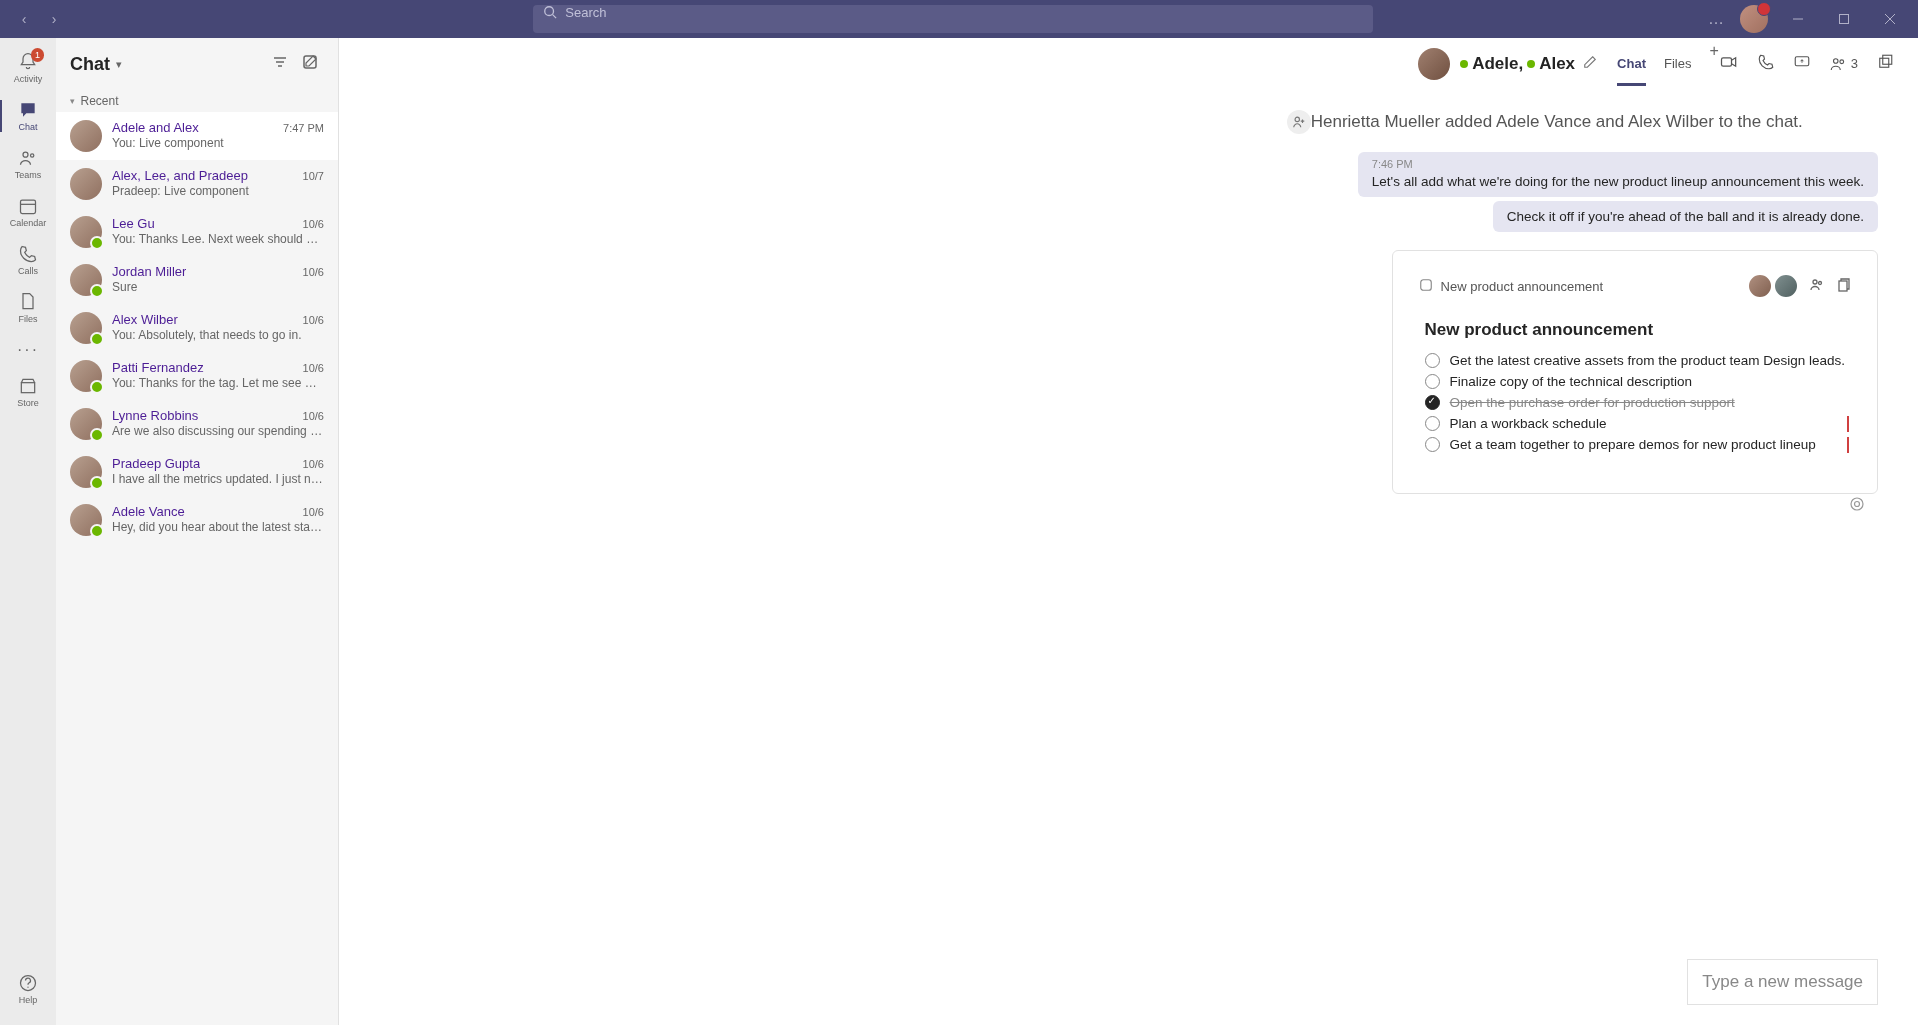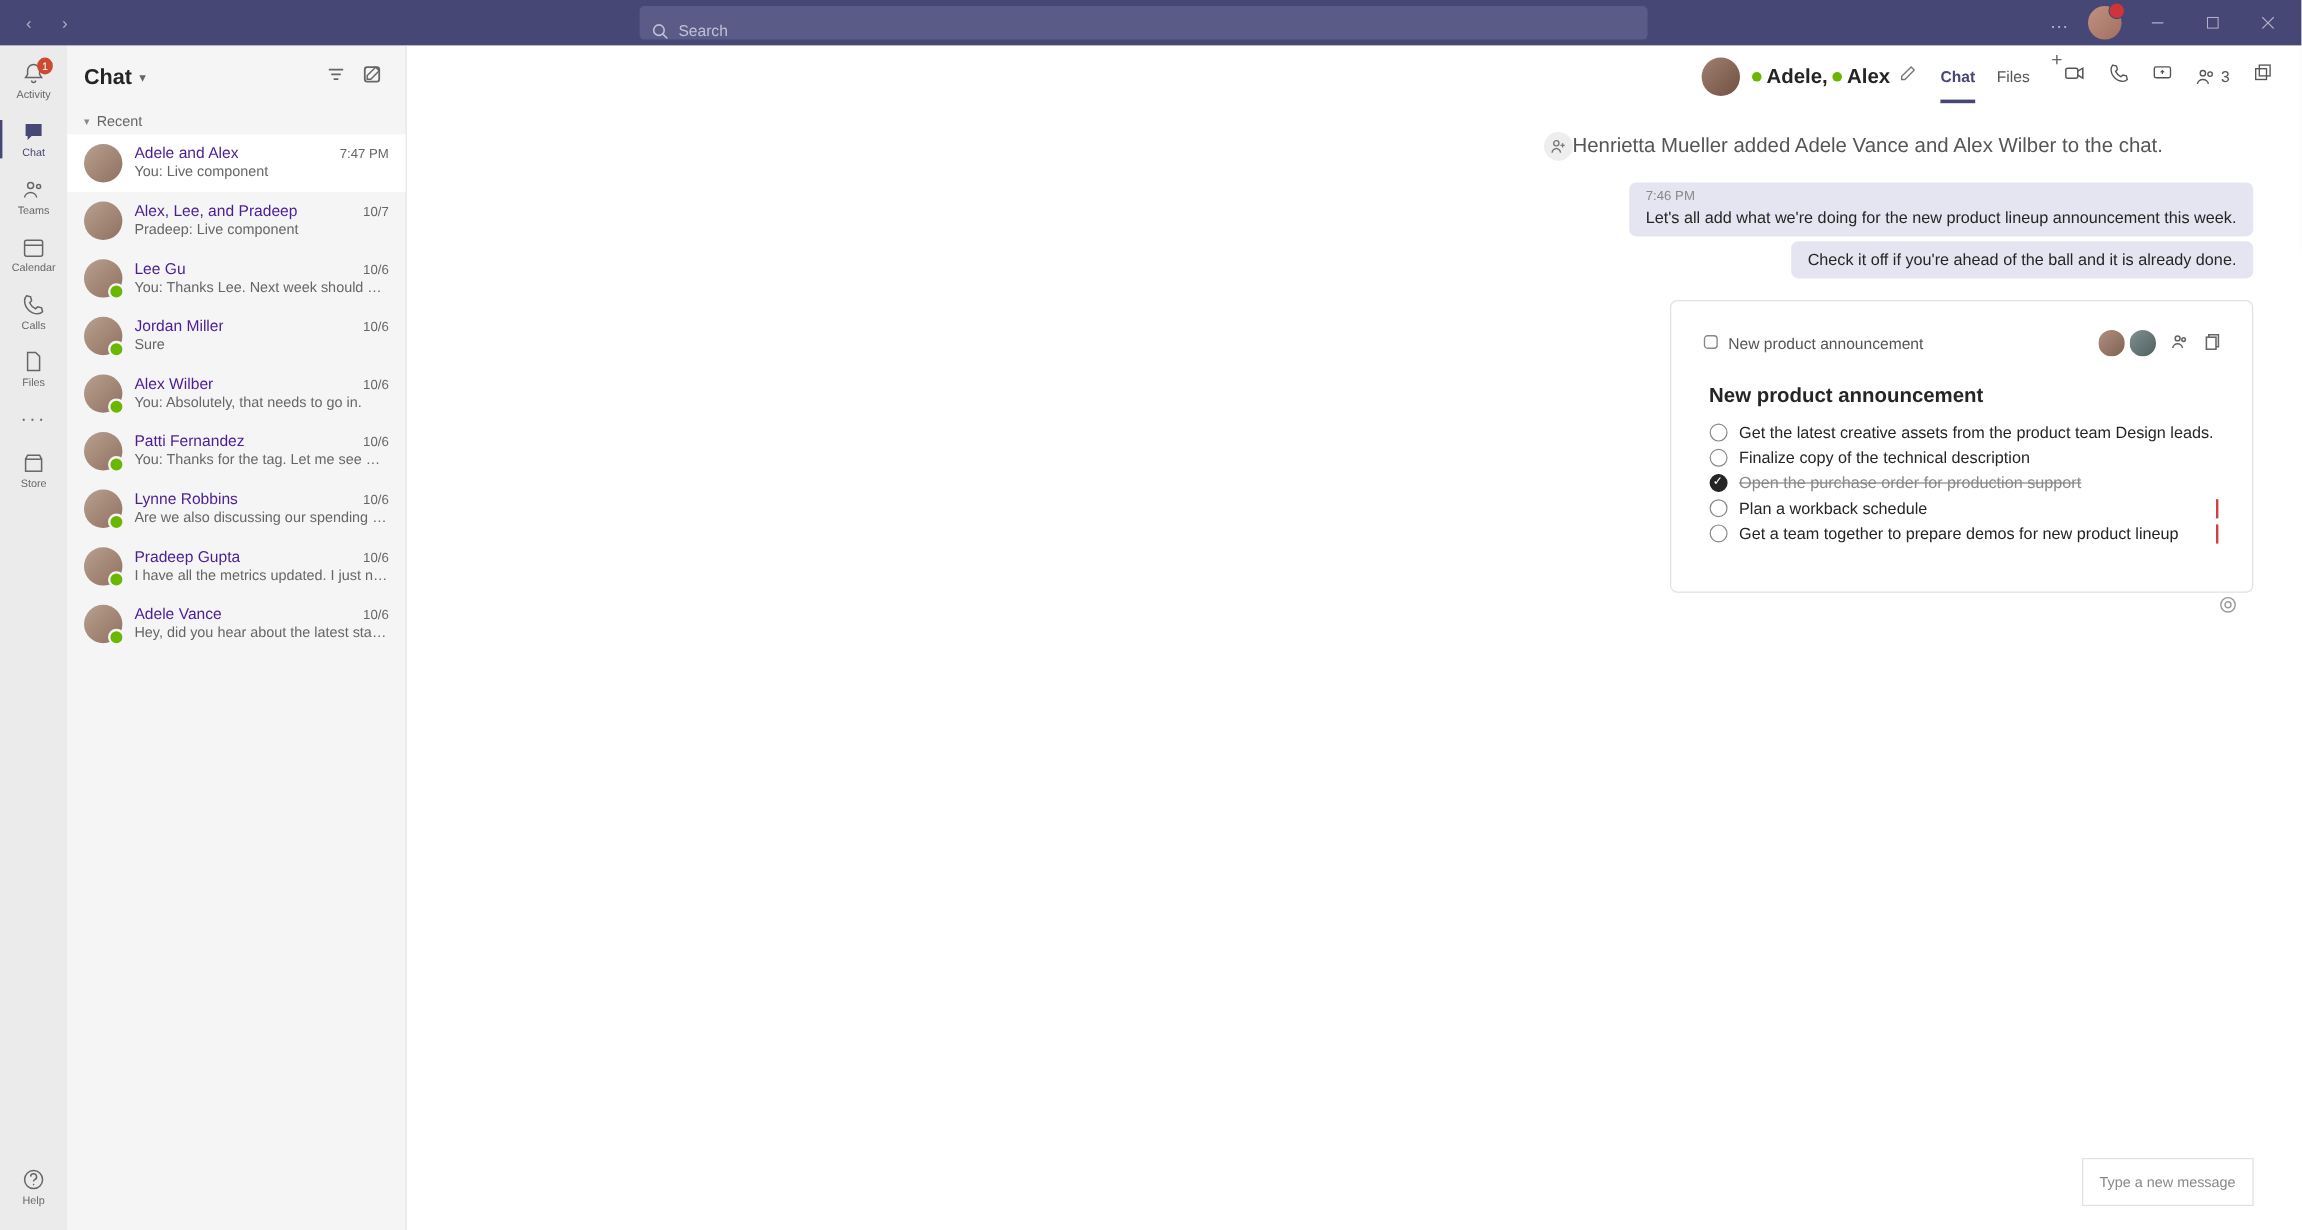--- a/index.html
+++ b/index.html
@@ -2,21 +2,21 @@
 <html><head>
 <meta charset="utf-8">
 <style>
 * { margin: 0; padding: 0; box-sizing: border-box; font-family: 'Segoe UI', Tahoma, sans-serif; }
 body { background: #f5f5f5; height: 1025px; width: 1918px; overflow: hidden; position: relative; }
 
 
 .titlebar { height: 38px; background: #464775; display: flex; align-items: center; padding: 0 12px; }
 .nav-arrows { display: flex; gap: 6px; margin-right: 300px; }
 .nav-arrow { width: 24px; height: 24px; display: flex; align-items: center; justify-content: center; color: #b1b1c8; cursor: pointer; font-size: 14px; }
-.search-box { flex: 0 0 840px; height: 28px; background: #5b5b87; border-radius: 4px; display: flex; align-items: flex-end; padding: 0 10px; color: #c0c0d8; font-size: 13px; margin: 4px auto; }
+.search-box { flex: 0 0 840px; height: 28px; background: #5b5b87; border-radius: 4px; display: flex; align-items: flex-start; padding: 0 10px; color: #c0c0d8; font-size: 13px; margin: 4px auto; }
 .search-box svg { margin-right: 8px; }
 .titlebar-right { margin-left: auto; display: flex; align-items: center; gap: 14px; color: #b1b1c8; }
 .avatar-badge { width: 28px; height: 28px; border-radius: 50%; background: linear-gradient(135deg,#c19080,#a07060); position: relative; }
 .avatar-badge::after { content:''; position:absolute; right:-3px; top:-3px; width:12px; height:12px; background:#d13438; border-radius:50%; border:1px solid #464775; }
 .win-btn { width: 32px; height: 32px; display:flex; align-items:center; justify-content:center; cursor:pointer; }
 
 
 .app-rail { position: absolute; left: 0; top: 38px; width: 56px; bottom: 0; background: #ebebeb; display: flex; flex-direction: column; align-items: center; padding-top: 6px; }
 .rail-item { width: 56px; height: 48px; display: flex; flex-direction: column; align-items: center; justify-content: center; cursor: pointer; color: #666; font-size: 9px; position: relative; }
 .rail-item.active { color: #464775; }
@@ -82,21 +82,21 @@
 .task-check { width:15px; height:15px; border:1.5px solid #888; border-radius:50%; flex-shrink:0; cursor:pointer; }
 .task-check.checked { background:#252525; border-color:#252525; position:relative; }
 .task-check.checked::after { content:'✓'; color:#fff; font-size:10px; position:absolute; left:2px; top:-1px; }
 .task-text.done { text-decoration:line-through; color:#888; }
 .caret1 { position:absolute; right:-4px; width:2px; height:16px; background:#d04040; }
 
 .sent-icon { position:absolute; right:12px; bottom:-22px; color:#888; font-size:14px; }
 
 
 .compose { padding: 0 40px 20px 220px; }
-.compose-inner { border:1px solid #e1e1e1; border-radius:0; padding: 12px 14px; font-size:12px; color:#888; cursor:text; }
+.compose-inner { border:1px solid #e1e1e1; border-radius:0; padding: 12px 14px; font-size:17px; color:#888; cursor:text; }
 
 .cursor-arrow { position:absolute; left:766px; top:440px; font-size:14px; pointer-events:none; }
 </style>
 </head>
 <body>
 
 <div class="titlebar">
   <div class="nav-arrows">
     <div class="nav-arrow">‹</div>
     <div class="nav-arrow">›</div>

